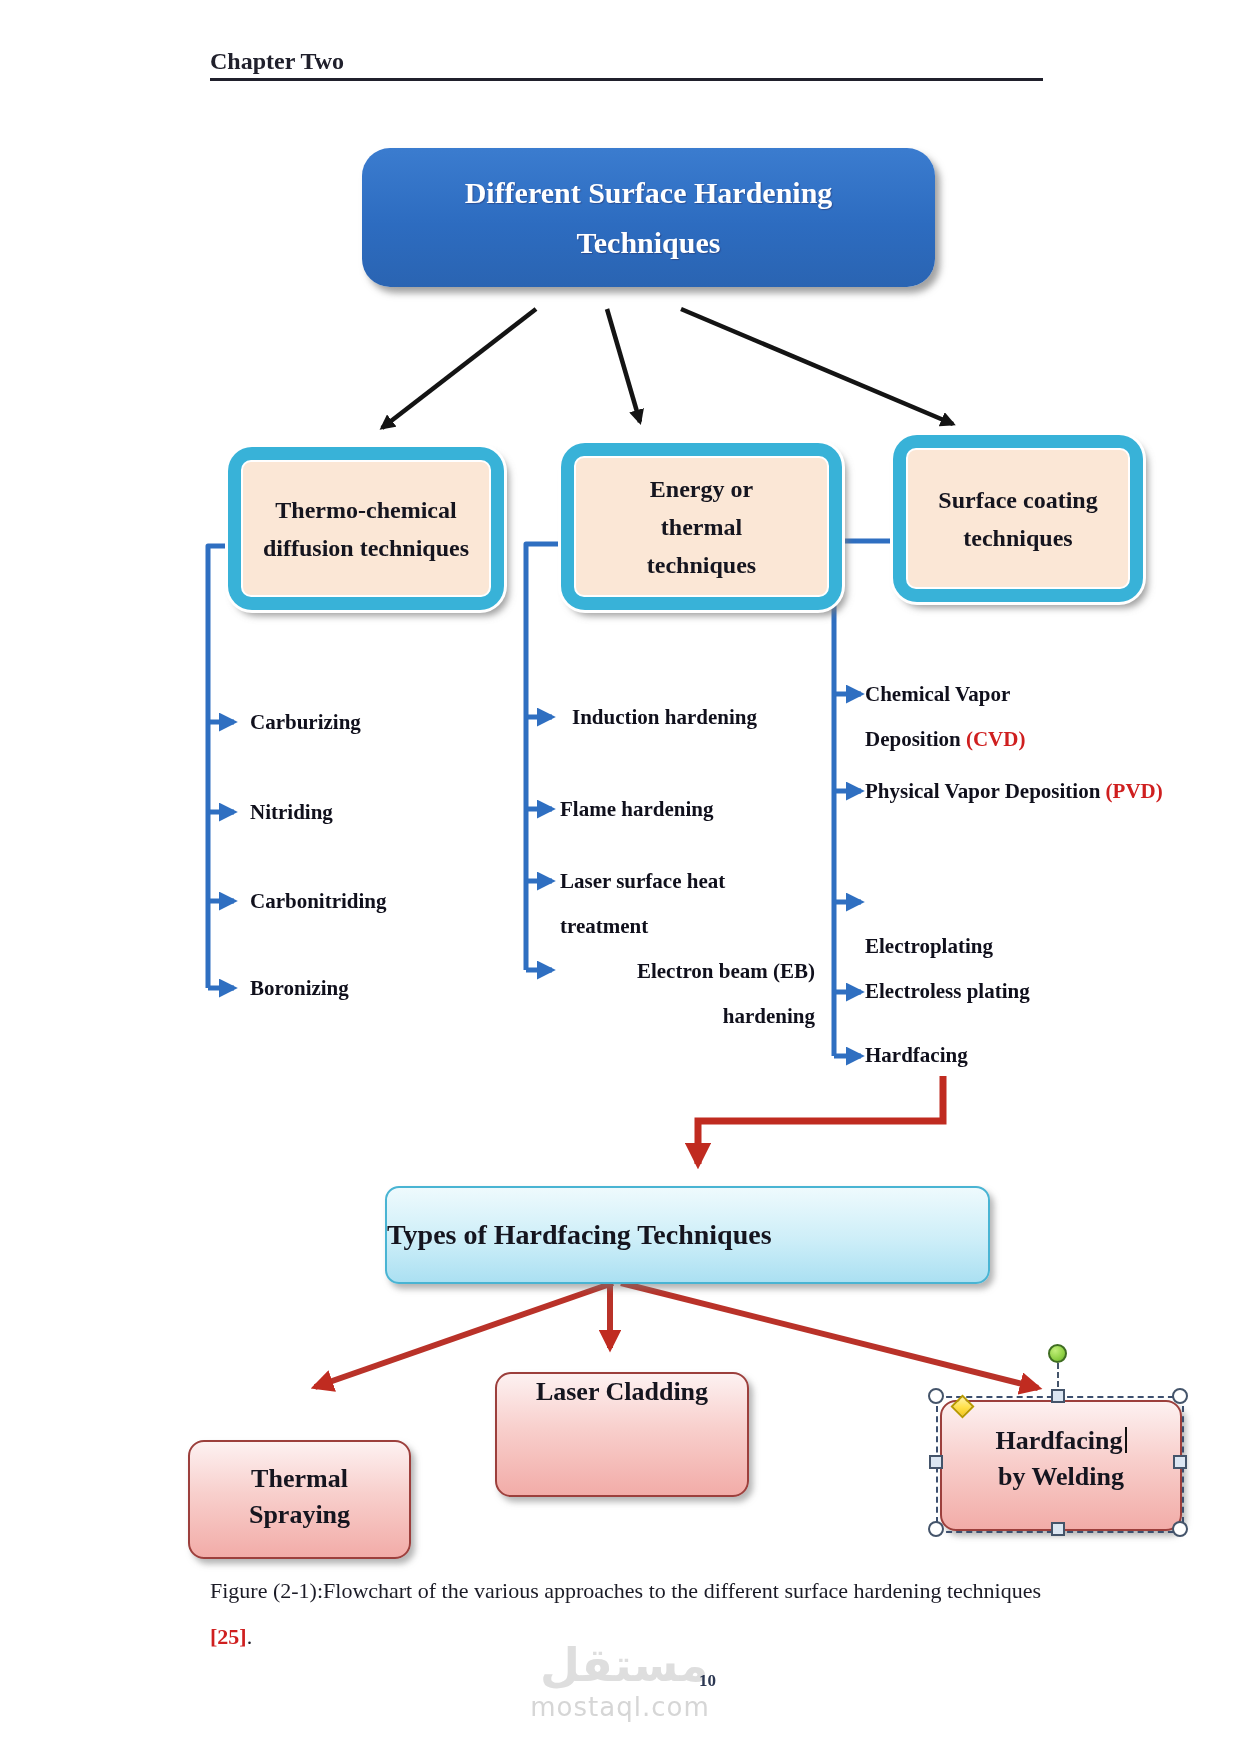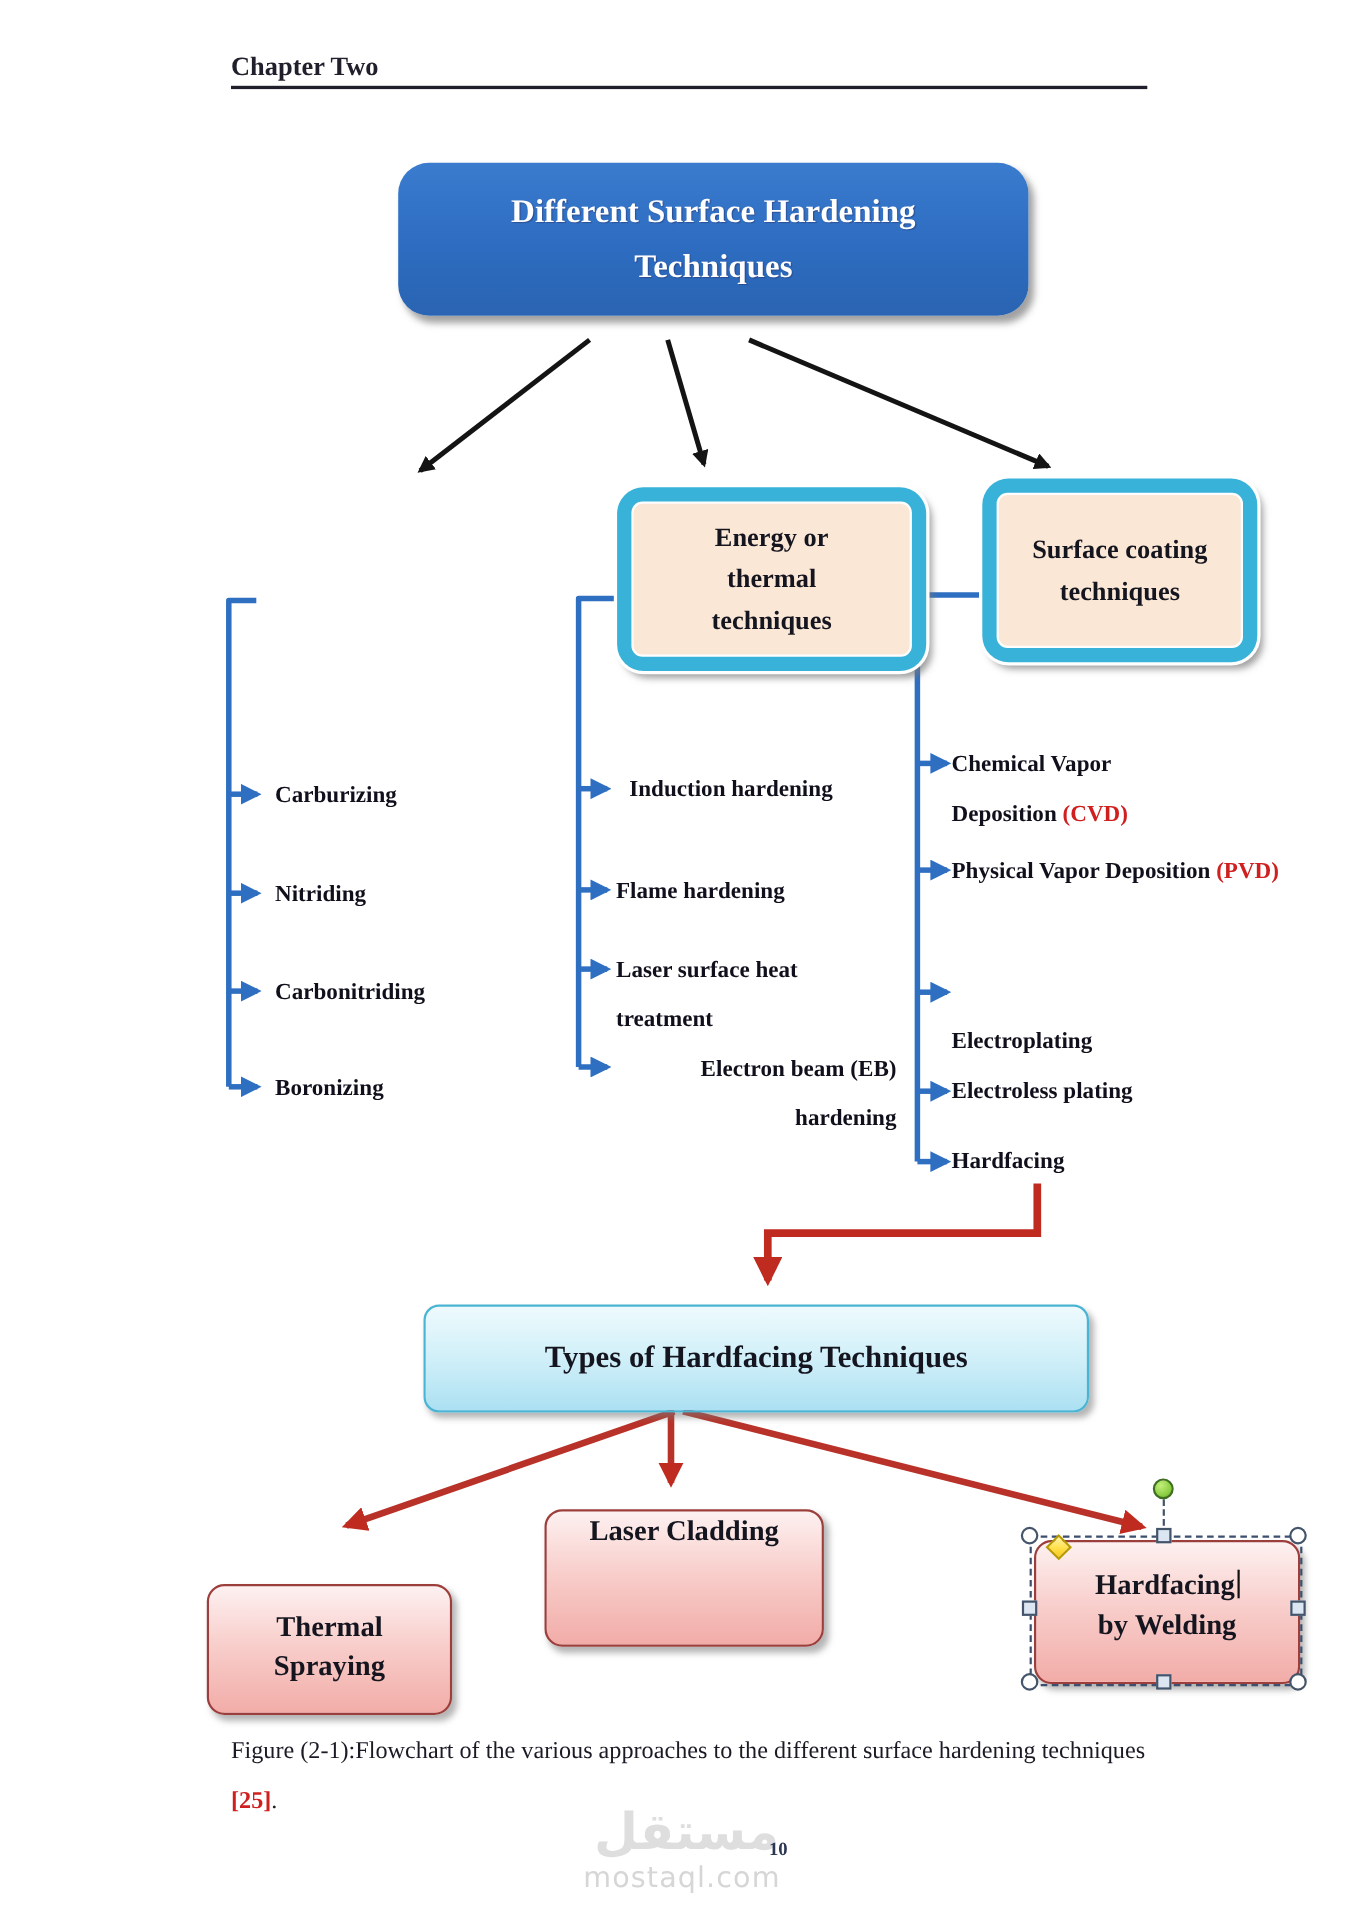--- a/index.html
+++ b/index.html
@@ -38,21 +38,21 @@
   .cat-inner .lbl{font-size:24px;line-height:38px;font-weight:bold;color:#15151f;}
   
   .li{position:absolute;font-size:21px;line-height:45px;font-weight:bold;color:#10101c;}
   .red{color:#cf1f1f;}
   
   .types-box{
     position:absolute;left:385px;top:1186px;width:601px;height:94px;
     background:linear-gradient(180deg,#eefafd 0%,#cdeef8 55%,#abe0f2 100%);
     border:2px solid #49b4d3;border-radius:14px;
     box-shadow:4px 5px 6px rgba(120,120,120,.55);
-    display:flex;align-items:center;justify-content:center;
+    display:flex;align-items:center;justify-content:flex-start;
   }
   .types-box .lbl{font-size:28px;font-weight:bold;color:#15151f;}
   
   .pill{
     position:absolute;border:2px solid #9c3f3c;border-radius:16px;
     background:linear-gradient(180deg,#fdf1f1 0%,#f8cfcc 45%,#f2aca8 100%);
     box-shadow:4px 5px 6px rgba(120,120,120,.55);
     text-align:center;font-size:26px;line-height:36px;font-weight:bold;color:#15151f;
   }
   .caret{display:inline-block;width:2px;height:26px;background:#111;vertical-align:-4px;margin-left:2px;}
@@ -130,20 +130,25 @@
 
     <path d="M613,1283 L315,1387" stroke="#b93229" stroke-width="6" fill="none" marker-end="url(#mk-red)"></path>
     <path d="M610,1283 L610,1348" stroke="#b93229" stroke-width="6" fill="none" marker-end="url(#mk-red)"></path>
     <path d="M621,1283 L1038,1388" stroke="#b93229" stroke-width="6" fill="none" marker-end="url(#mk-red)"></path>
   </svg>
 
   <div class="root-box">
     <div class="lbl">Different Surface Hardening Techniques</div>
   </div>
 
+  <div class="cat" style="left:228px;top:447px;width:276px;height:163px;">
+    <div class="cat-inner">
+      <div class="lbl" style="width:212px;">Thermo-chemical diffusion techniques</div>
+    </div>
+  </div>
   <div class="cat" style="left:561px;top:443px;width:249px;height:167px;padding-left:32px;">
     <div class="cat-inner">
       <div class="lbl" style="width:175px;">Energy or thermal techniques</div>
     </div>
   </div>
   <div class="cat" style="left:893px;top:435px;width:250px;height:167px;">
     <div class="cat-inner">
       <div class="lbl" style="width:200px;">Surface coating techniques</div>
     </div>
   </div>

